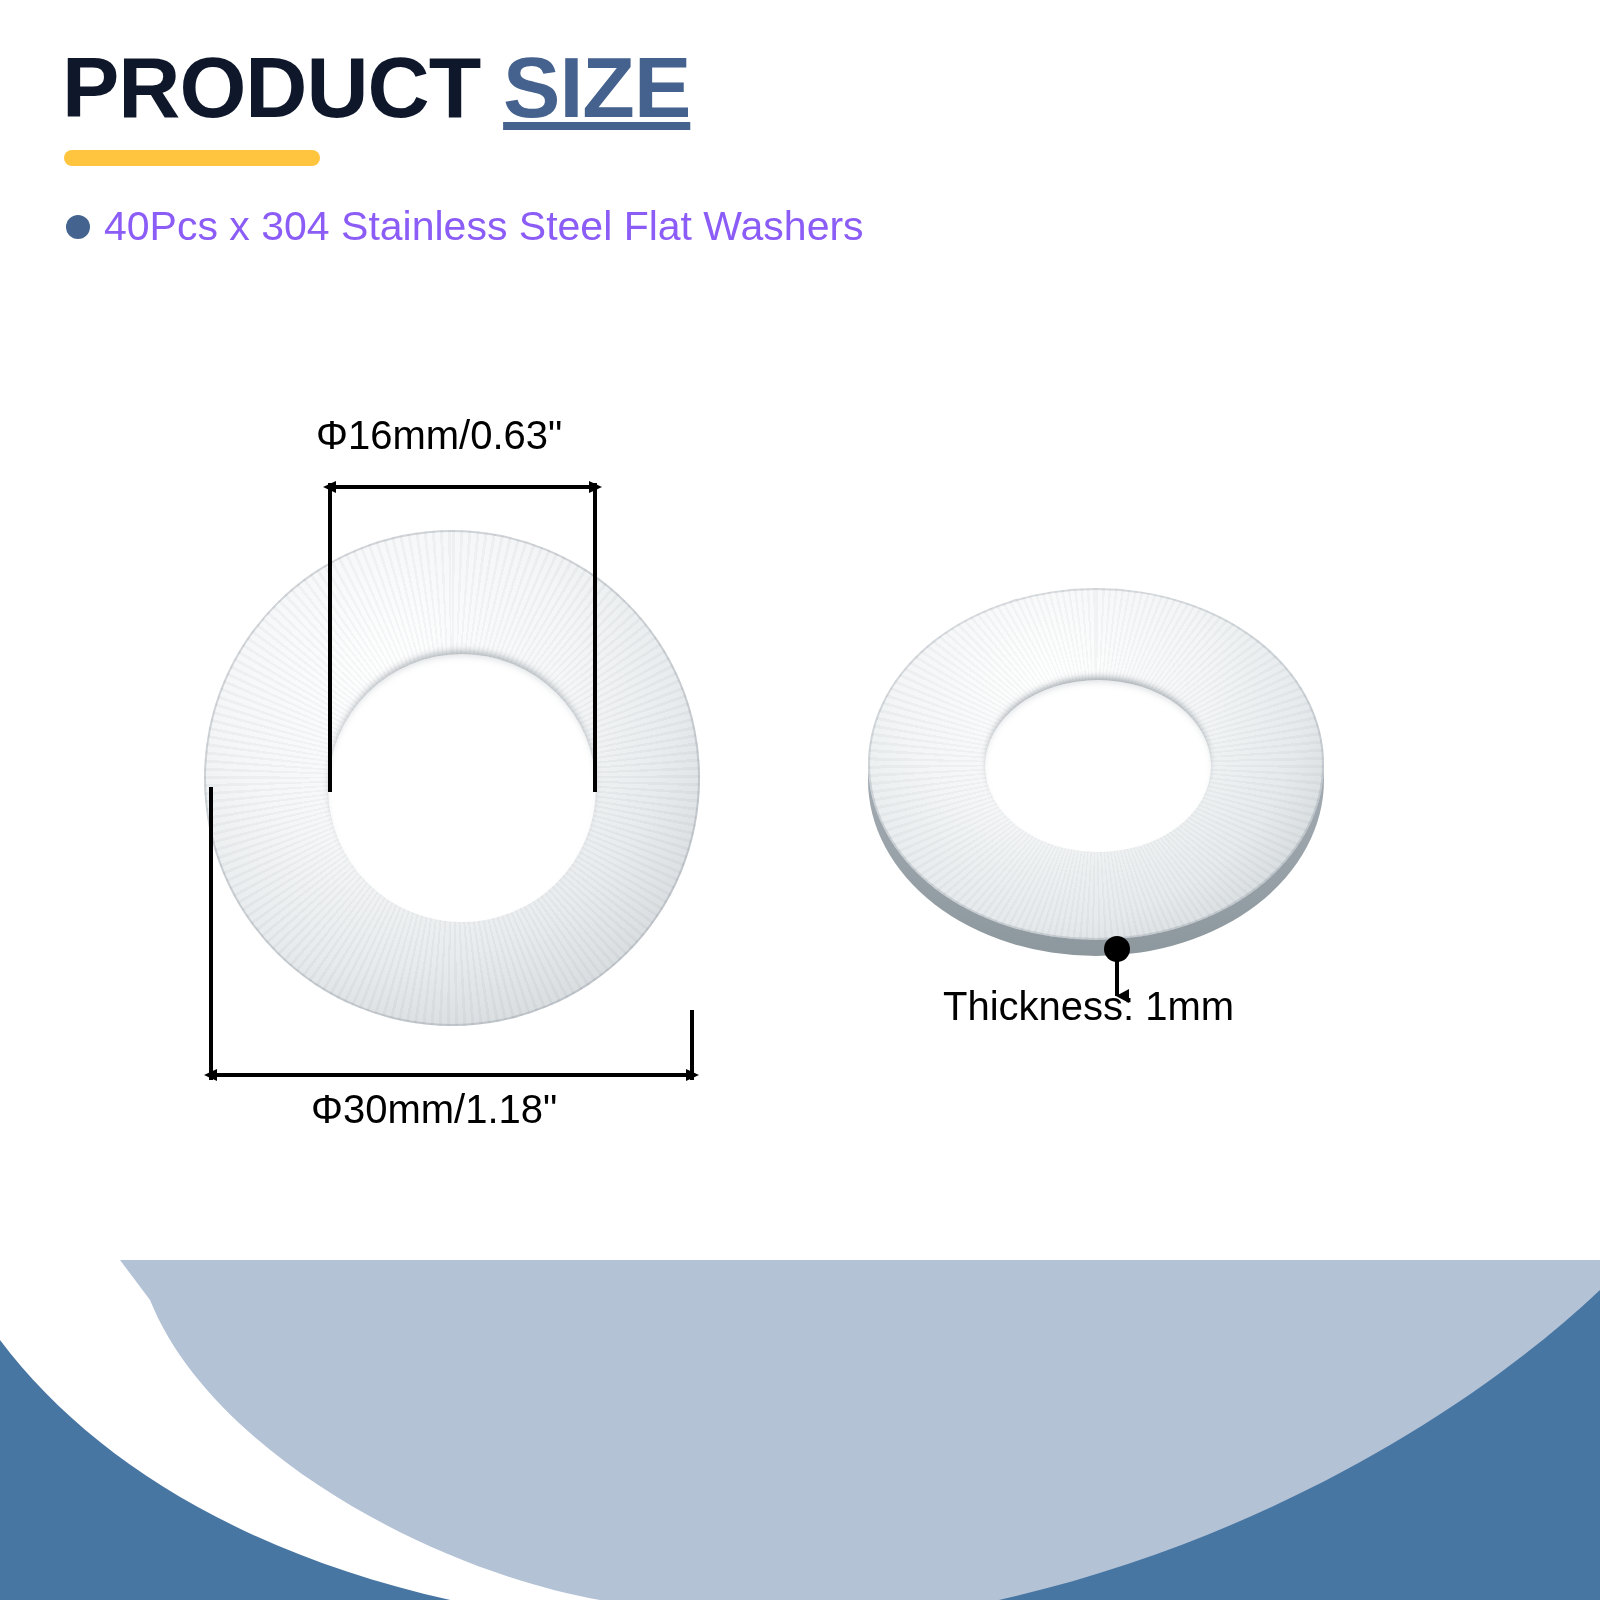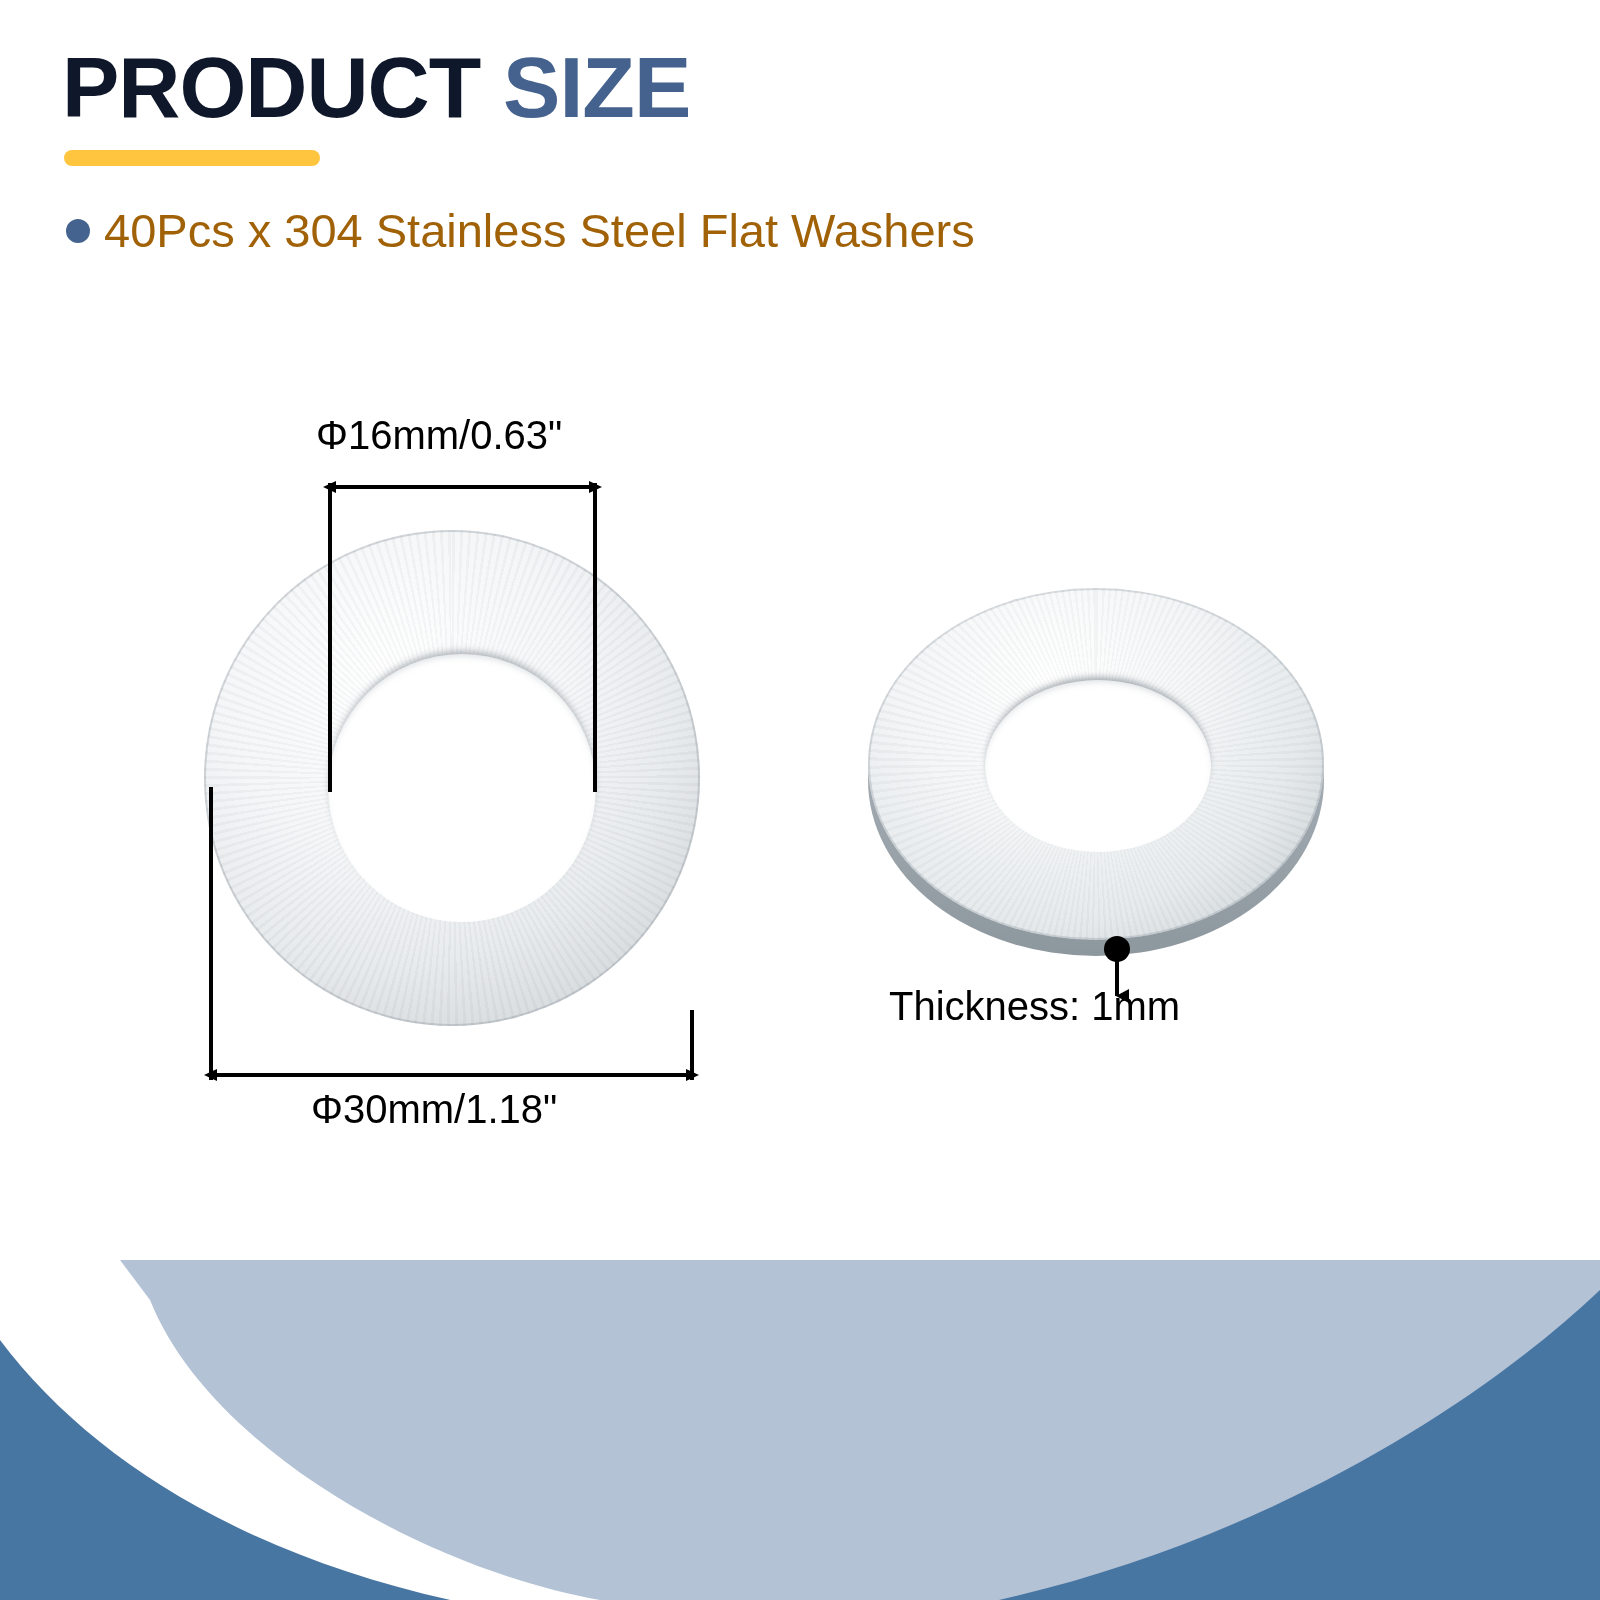--- a/index.html
+++ b/index.html
@@ -25,21 +25,21 @@
   }
   #title {
     font-size: 86px;
     font-weight: 700;
     letter-spacing: -1px;
     line-height: 1.02;
     white-space: nowrap;
     margin: 0;
   }
   #title .t-black { color: #0f172a; }
-  #title .t-blue  { color: #45628e; }
+  #title .t-blue  { color: #45628e; text-decoration: underline; }
 
   #accent-bar {
     position: absolute;
     left: 64px;
     top: 150px;
     width: 256px;
     height: 16px;
     border-radius: 8px;
     background: #ffc53f;
   }
@@ -53,22 +53,22 @@
   }
   #bullet-dot {
     width: 24px;
     height: 24px;
     border-radius: 50%;
     background: #44648f;
     flex: 0 0 auto;
     margin-right: 14px;
   }
   #subtitle-text {
-    font-size: 47px;
-    color: #a16207;
+    font-size: 41px;
+    color: #8b5cf6;
     white-space: nowrap;
     letter-spacing: 0px;
   }
 
   
   .washer-flat {
     position: absolute;
     border-radius: 50%;
   }
   #washer-left {
@@ -181,21 +181,21 @@
   }
   #label-inner {
     left: 316px;
     top: 413px;
   }
   #label-outer {
     left: 311px;
     top: 1087px;
   }
   #label-thickness {
-    left: 889px;
+    left: 943px;
     top: 984px;
   }
 
   
   #waves {
     position: absolute;
     left: 0;
     bottom: 0;
     width: 1600px;
     height: 340px;

